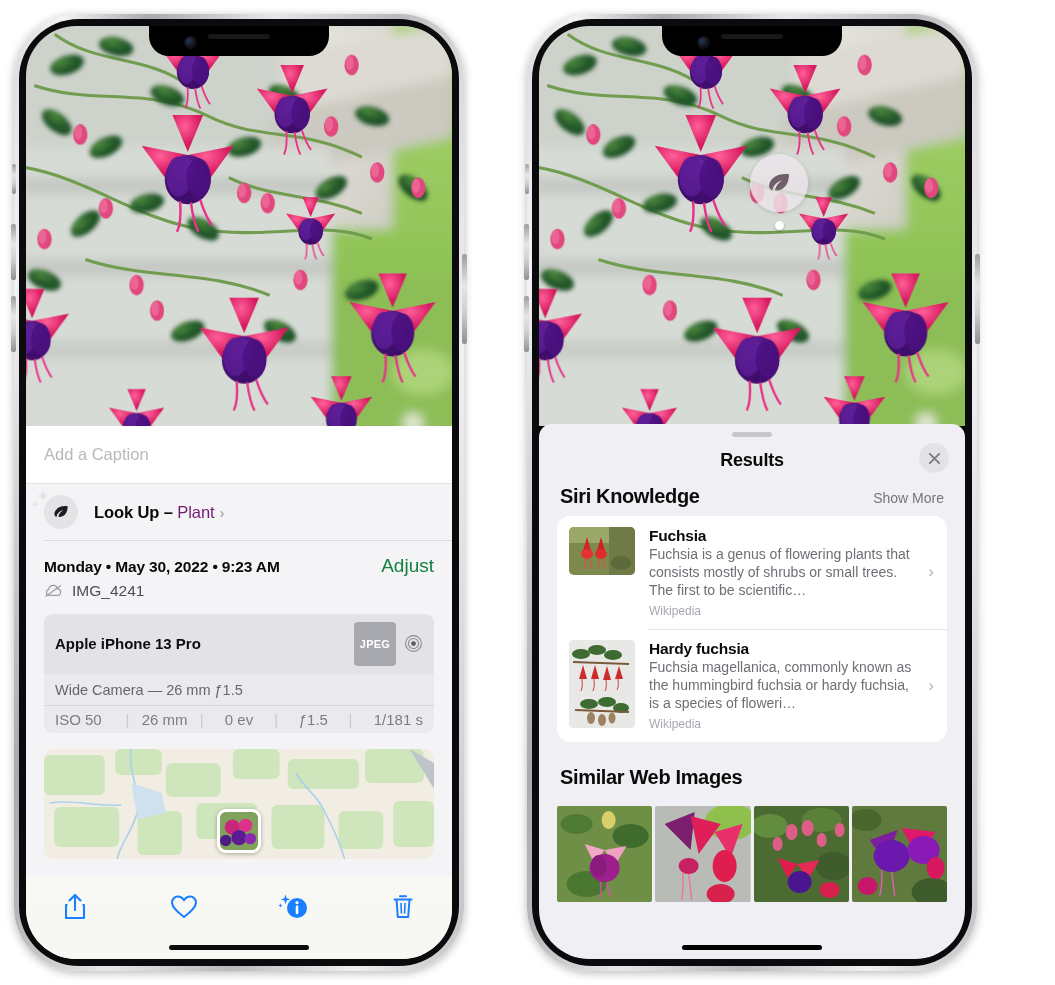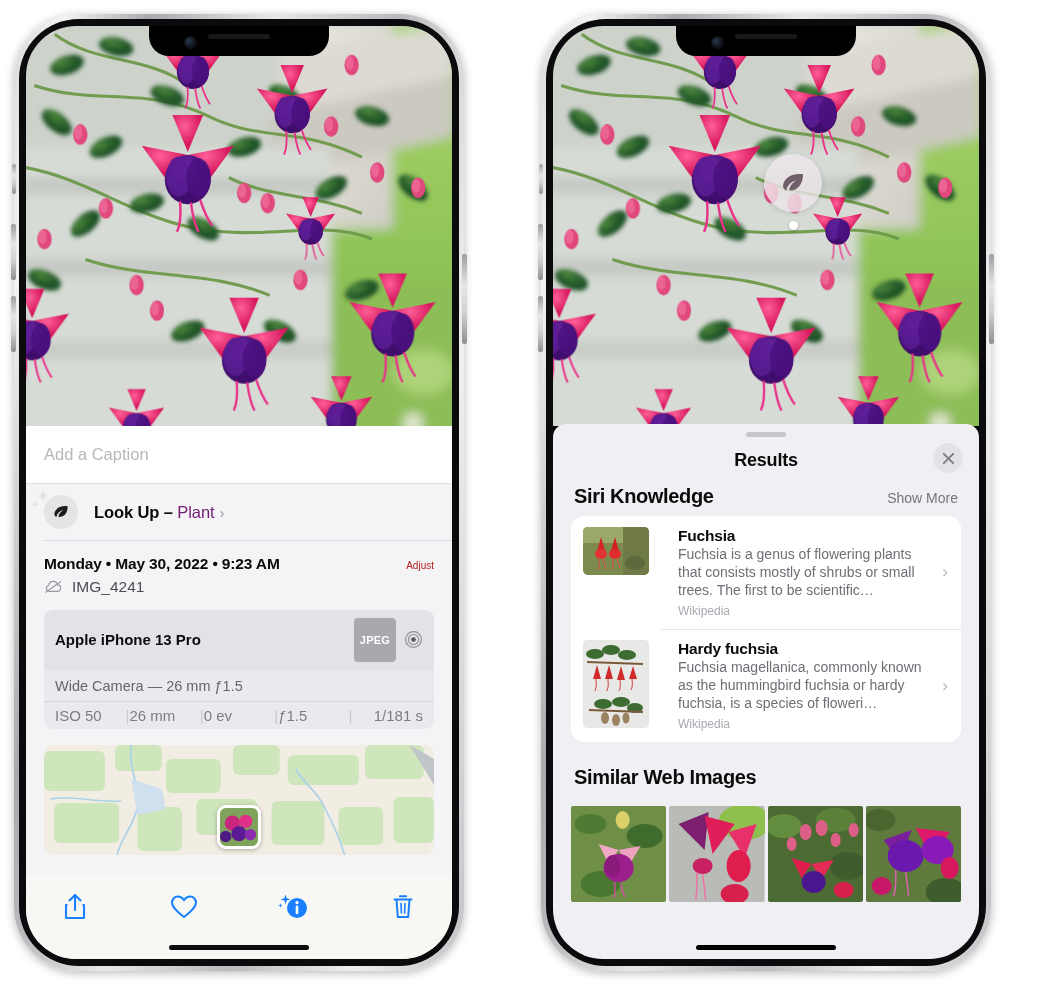--- a/index.html
+++ b/index.html
@@ -7,21 +7,21 @@
     width: 1055px; height: 985px;
     background: #ffffff;
     font-family: "Liberation Sans", sans-serif;
     overflow: hidden;
   }
   .stage { position: relative; width: 1055px; height: 985px; }
 
   
   .phone { position: absolute; top: 14px; width: 450px; height: 957px; }
   .phone.left  { left: 14px; }
-  .phone.right { left: 541px; }
+  .phone.right { left: 527px; }
 
   .frame-outer {
     position: absolute; inset: 0;
     border-radius: 64px;
     background: linear-gradient(100deg,#d8d9db 0%,#f3f3f4 8%,#a9aaad 22%,#e8e8ea 42%,#b9babd 62%,#f0f0f1 82%,#c2c3c6 100%);
     box-shadow: 0 2px 10px rgba(0,0,0,.28);
   }
   .frame-inner {
     position: absolute; inset: 5px;
     border-radius: 60px;
@@ -101,21 +101,21 @@
   .lookup-text .sub { font-weight: 400; color: #701a75; }
   .chev-gray { color: #b2b2b7; font-size: 15px; margin-left: 5px; }
 
   .hairline { height: .5px; background: #dcdce0; margin-left: 18px; }
 
   .datetime-row {
     display: flex; justify-content: space-between; align-items: baseline;
     padding: 14px 18px 0 18px;
   }
   .datetime { font-size: 15.5px; font-weight: 700; color: #0a0a0a; letter-spacing: -.15px; }
-  .adjust { font-size: 10px; color: #b91c1c; }
+  .adjust { font-size: 19px; color: #15803d; }
   .filename-row { display: flex; align-items: center; padding: 5px 18px 0 18px; gap: 9px; }
   .filename { font-size: 15.5px; color: #4d4d52; text-align: center; }
 
   
   .meta-card {
     margin: 14px 18px 16px 18px;
     background: #eaeaee; border-radius: 9px; overflow: hidden;
   }
   .meta-head {
     display: flex; align-items: center; justify-content: space-between;
@@ -132,21 +132,21 @@
   .meta-line { font-size: 14.5px; color: #66666c; padding: 1px 0; }
   .meta-line2 { display: flex; align-items: center; justify-content: space-between; }
   .vibrant-pill {
     border: 1px solid #a8a8af; color: #66666c;
     font-size: 10.5px; letter-spacing: .4px; border-radius: 9px; padding: 2px 9px;
   }
   .meta-foot {
     display: flex; align-items: center; border-top: .5px solid #d6d6dc;
     padding: 5px 11px; font-size: 15px; color: #7c7c83;
   }
-  .meta-foot span.cell { flex: 1; text-align: left; }
+  .meta-foot span.cell { flex: 1; text-align: center; }
   .meta-foot span.cell:first-child { text-align: left; }
   .meta-foot span.cell:last-child { text-align: right; }
   .meta-sep { color: #c8c8ce; }
 
   
   .map-card {
     margin: 13px 18px 0 18px; height: 110px; border-radius: 10px;
     overflow: hidden; position: relative;
     background: #eae6dd;
   }
@@ -185,21 +185,21 @@
     display: flex; align-items: center; justify-content: center;
   }
   .sec-head {
     display: flex; align-items: baseline; justify-content: space-between;
     padding: 2px 21px 8px 21px;
   }
   .sec-title { font-size: 20px; font-weight: 700; color: #0a0a0a; letter-spacing: -.35px; }
   .show-more { font-size: 14px; color: #75757c; }
 
   .kn-card { margin: 0 18px; background: #fff; border-radius: 13px; overflow: hidden; }
-  .kn-row { display: flex; padding: 11px 12px; align-items: flex-start; gap: 29px; position: relative; }
+  .kn-row { display: flex; padding: 11px 12px; align-items: flex-start; gap: 14px; position: relative; }
   .kn-thumb { width: 66px; border-radius: 5px; overflow: hidden; flex: none; background:#ddd; }
   .kn-thumb.a { height: 48px; }
   .kn-thumb.b { height: 88px; }
   .kn-body { flex: 1; padding-right: 20px; }
   .kn-title { font-size: 15.5px; font-weight: 700; color: #0a0a0a; letter-spacing: -.2px; margin-bottom: 1px; }
   .kn-desc { font-size: 14px; color: #6e6e75; line-height: 1.28; }
   .kn-src { font-size: 12px; color: #a8a8b0; margin-top: 4px; }
   .kn-chev { position: absolute; right: 13px; top: 50%; transform: translateY(-50%); color: #b5b5bb; font-size: 17px; }
   .kn-div { height: .5px; background: #e6e6ea; margin-left: 90px; }
 

